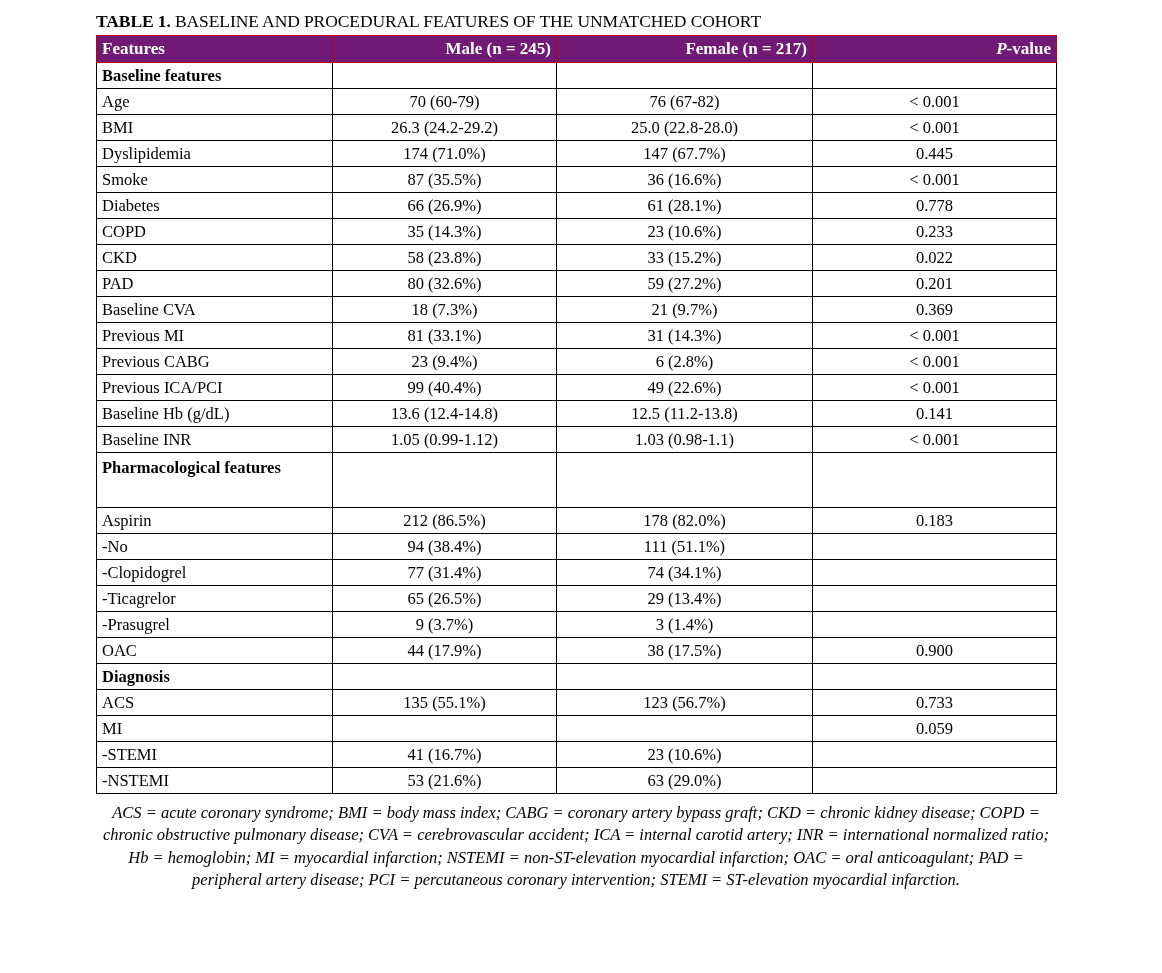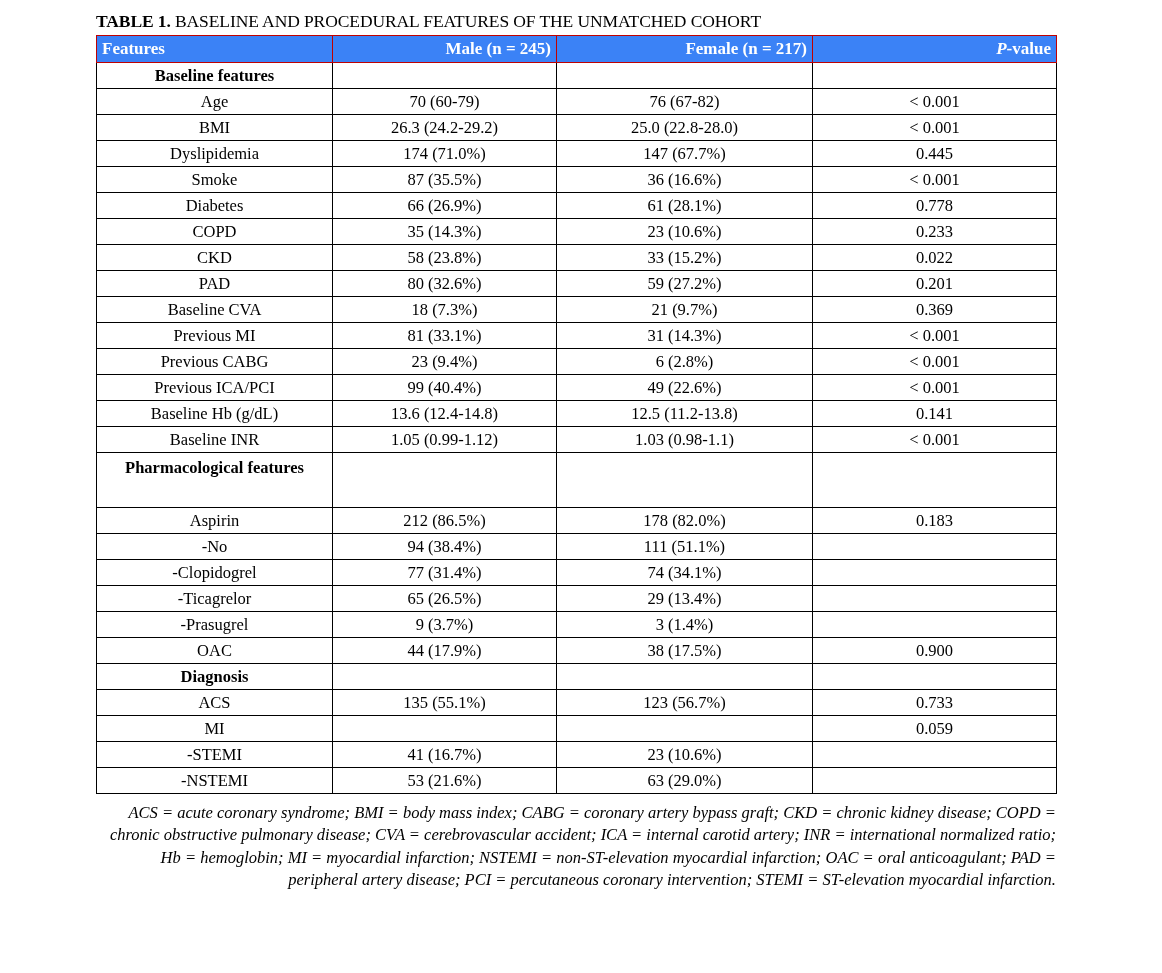--- a/index.html
+++ b/index.html
@@ -45,45 +45,45 @@
 
   table.t1 th, table.t1 td {
     border: 1px solid #000000;
     padding: 0 5px;
     height: 25px;
     line-height: 1.08;
     vertical-align: middle;
     overflow: hidden;
   }
   table.t1 thead th {
-    background: #3b82f6;
+    background: #701a75;
     color: #ffffff;
     font-weight: bold;
     border-color: #C00000;
     border-bottom: 1px solid #C00000;
     font-size: 17px;
     height: 26px;
   }
   table.t1 thead th.h-feature { text-align: left; }
   table.t1 thead th.h-center  { text-align: right; }
   .pital { font-style: italic; }
 
-  td.cell-feature { text-align: center; }
+  td.cell-feature { text-align: left; }
   td.cell-num     { text-align: center; }
   tr.section td.cell-feature { font-weight: bold; }
   tr.section-2l td { height: 50px; vertical-align: top; padding-top: 4px; }
   tr.section-2l td.cell-feature { font-weight: bold; line-height: 1.28; }
 
   .footnote {
     width: 960px;
     margin-top: 8px;
     font-style: italic;
     font-size: 16.5px;
     line-height: 1.36;
-    text-align: right;
+    text-align: center;
   }
 </style>
 </head>
 <body>
 
 <div class="page">
 
   <div class="table-title">
     <span class="tnum">TABLE 1.</span><span> BASELINE AND PROCEDURAL FEATURES OF THE UNMATCHED COHORT</span>
   </div>

